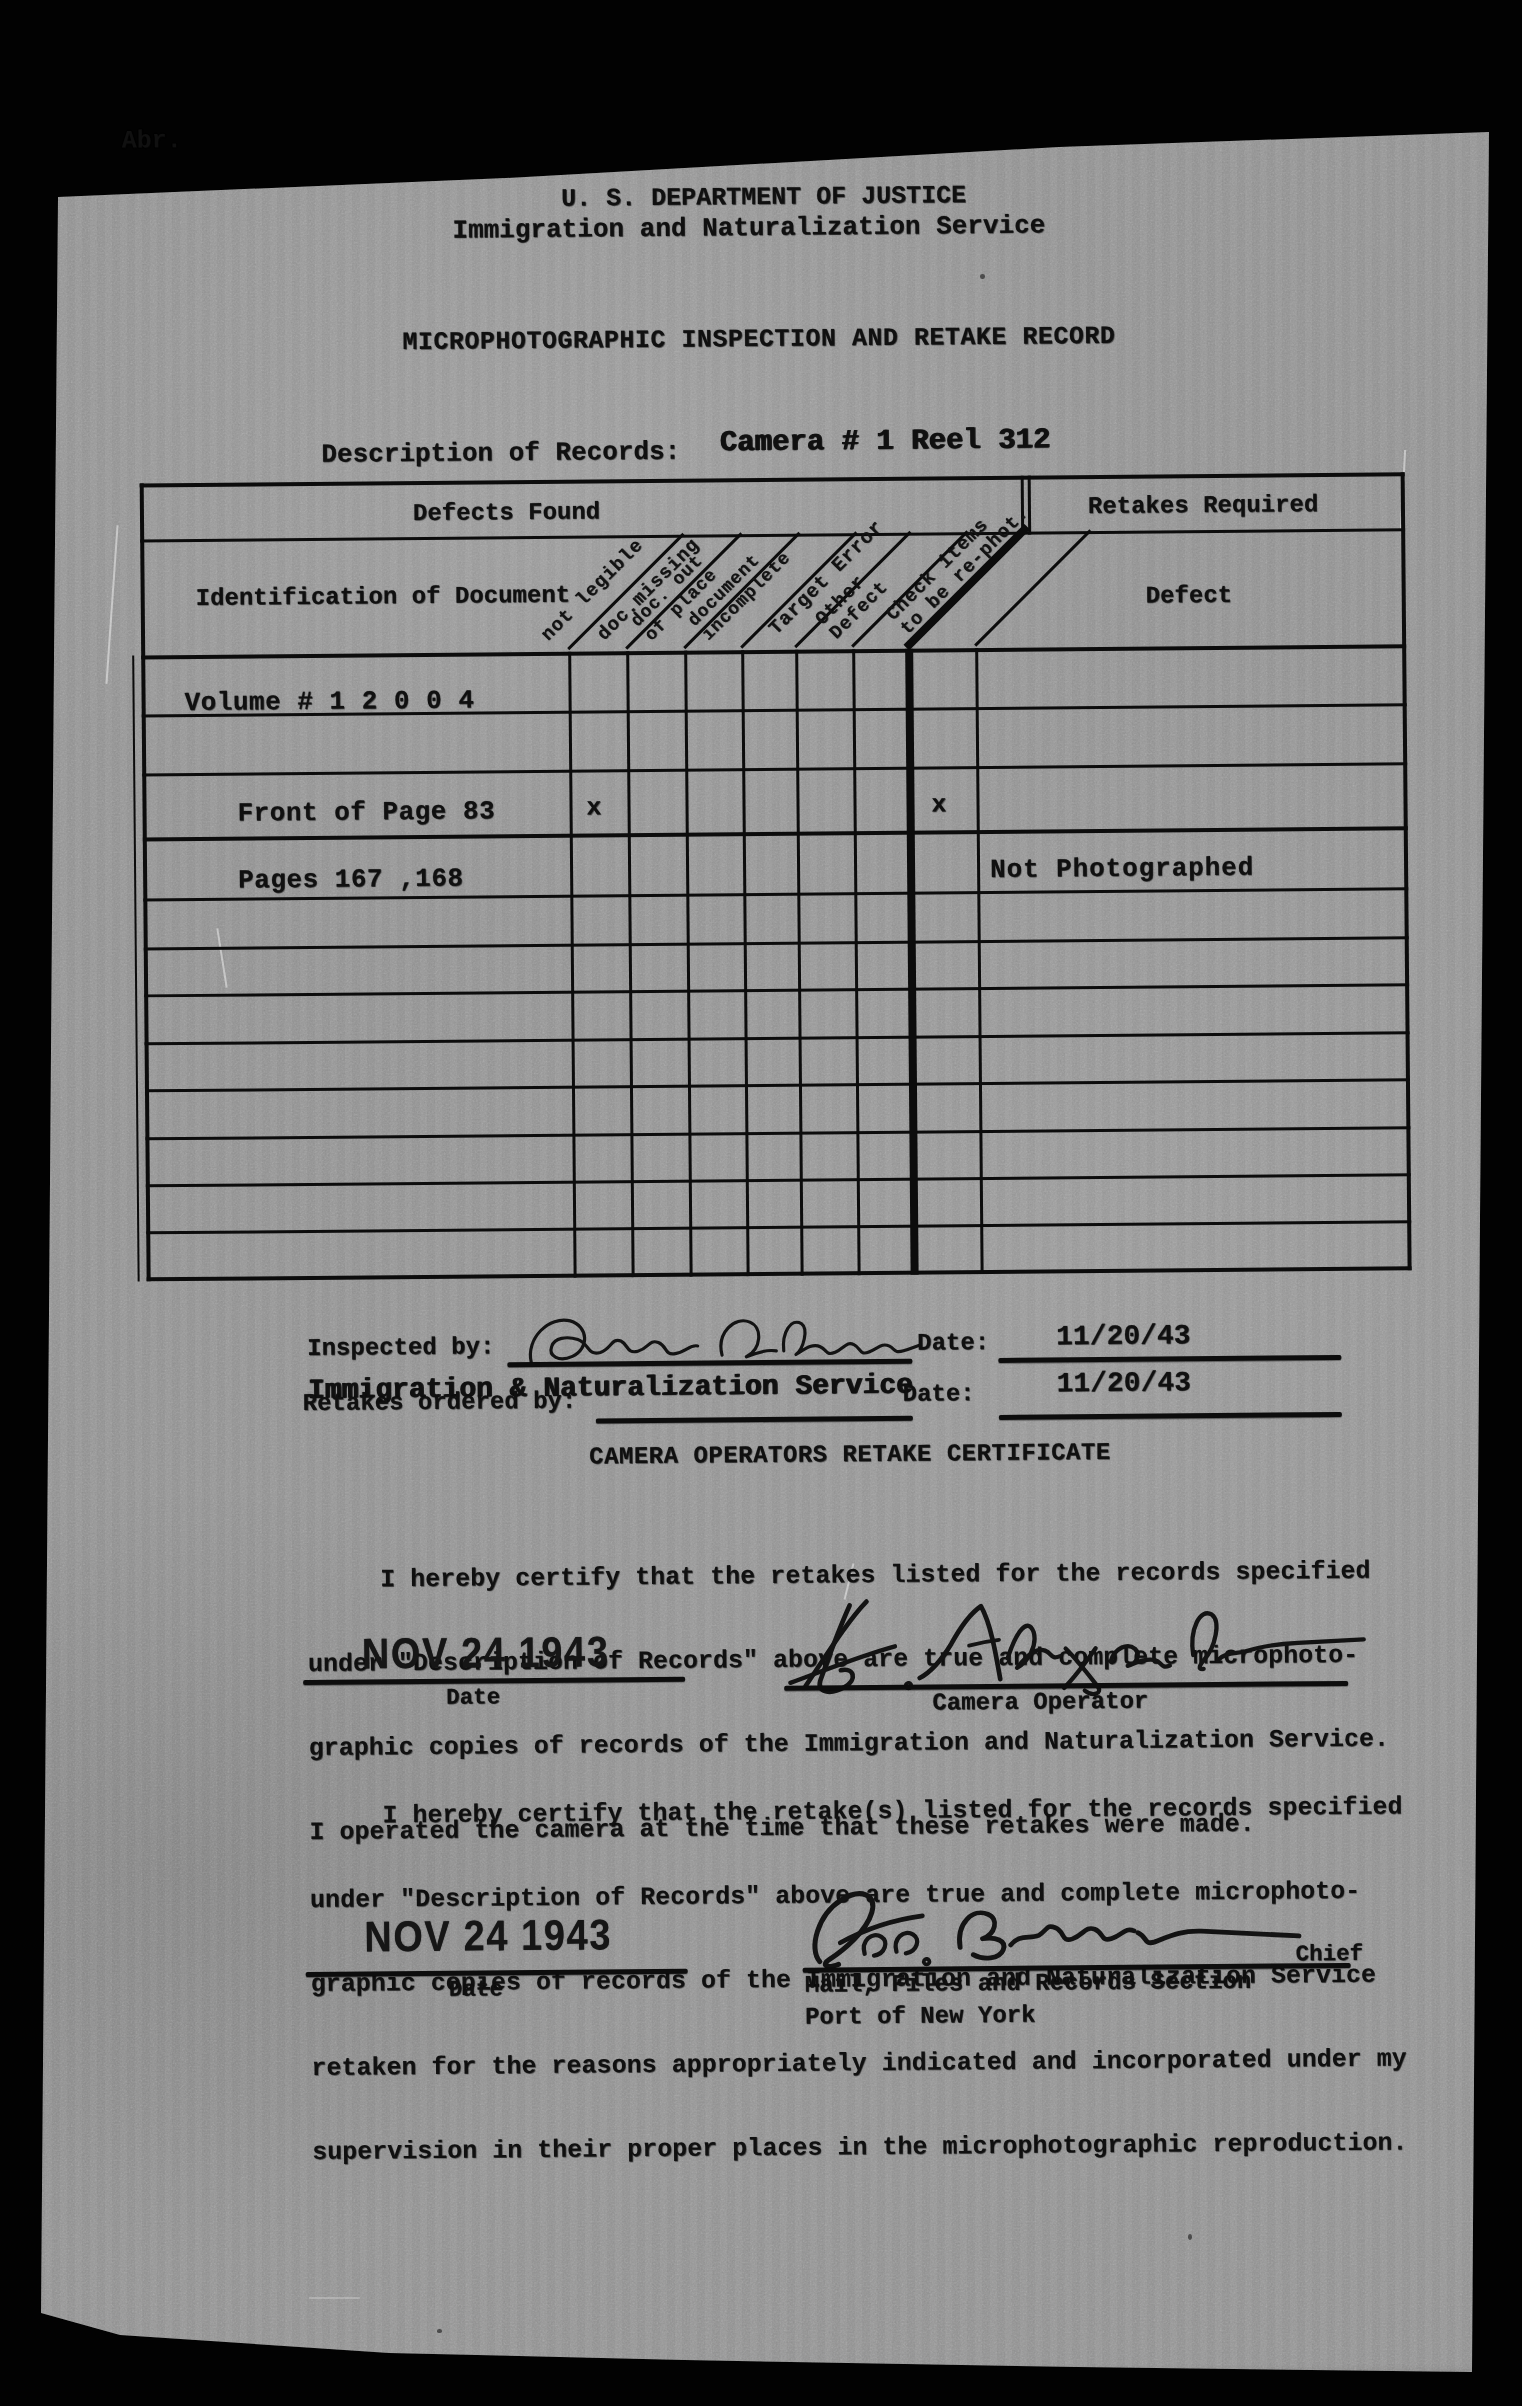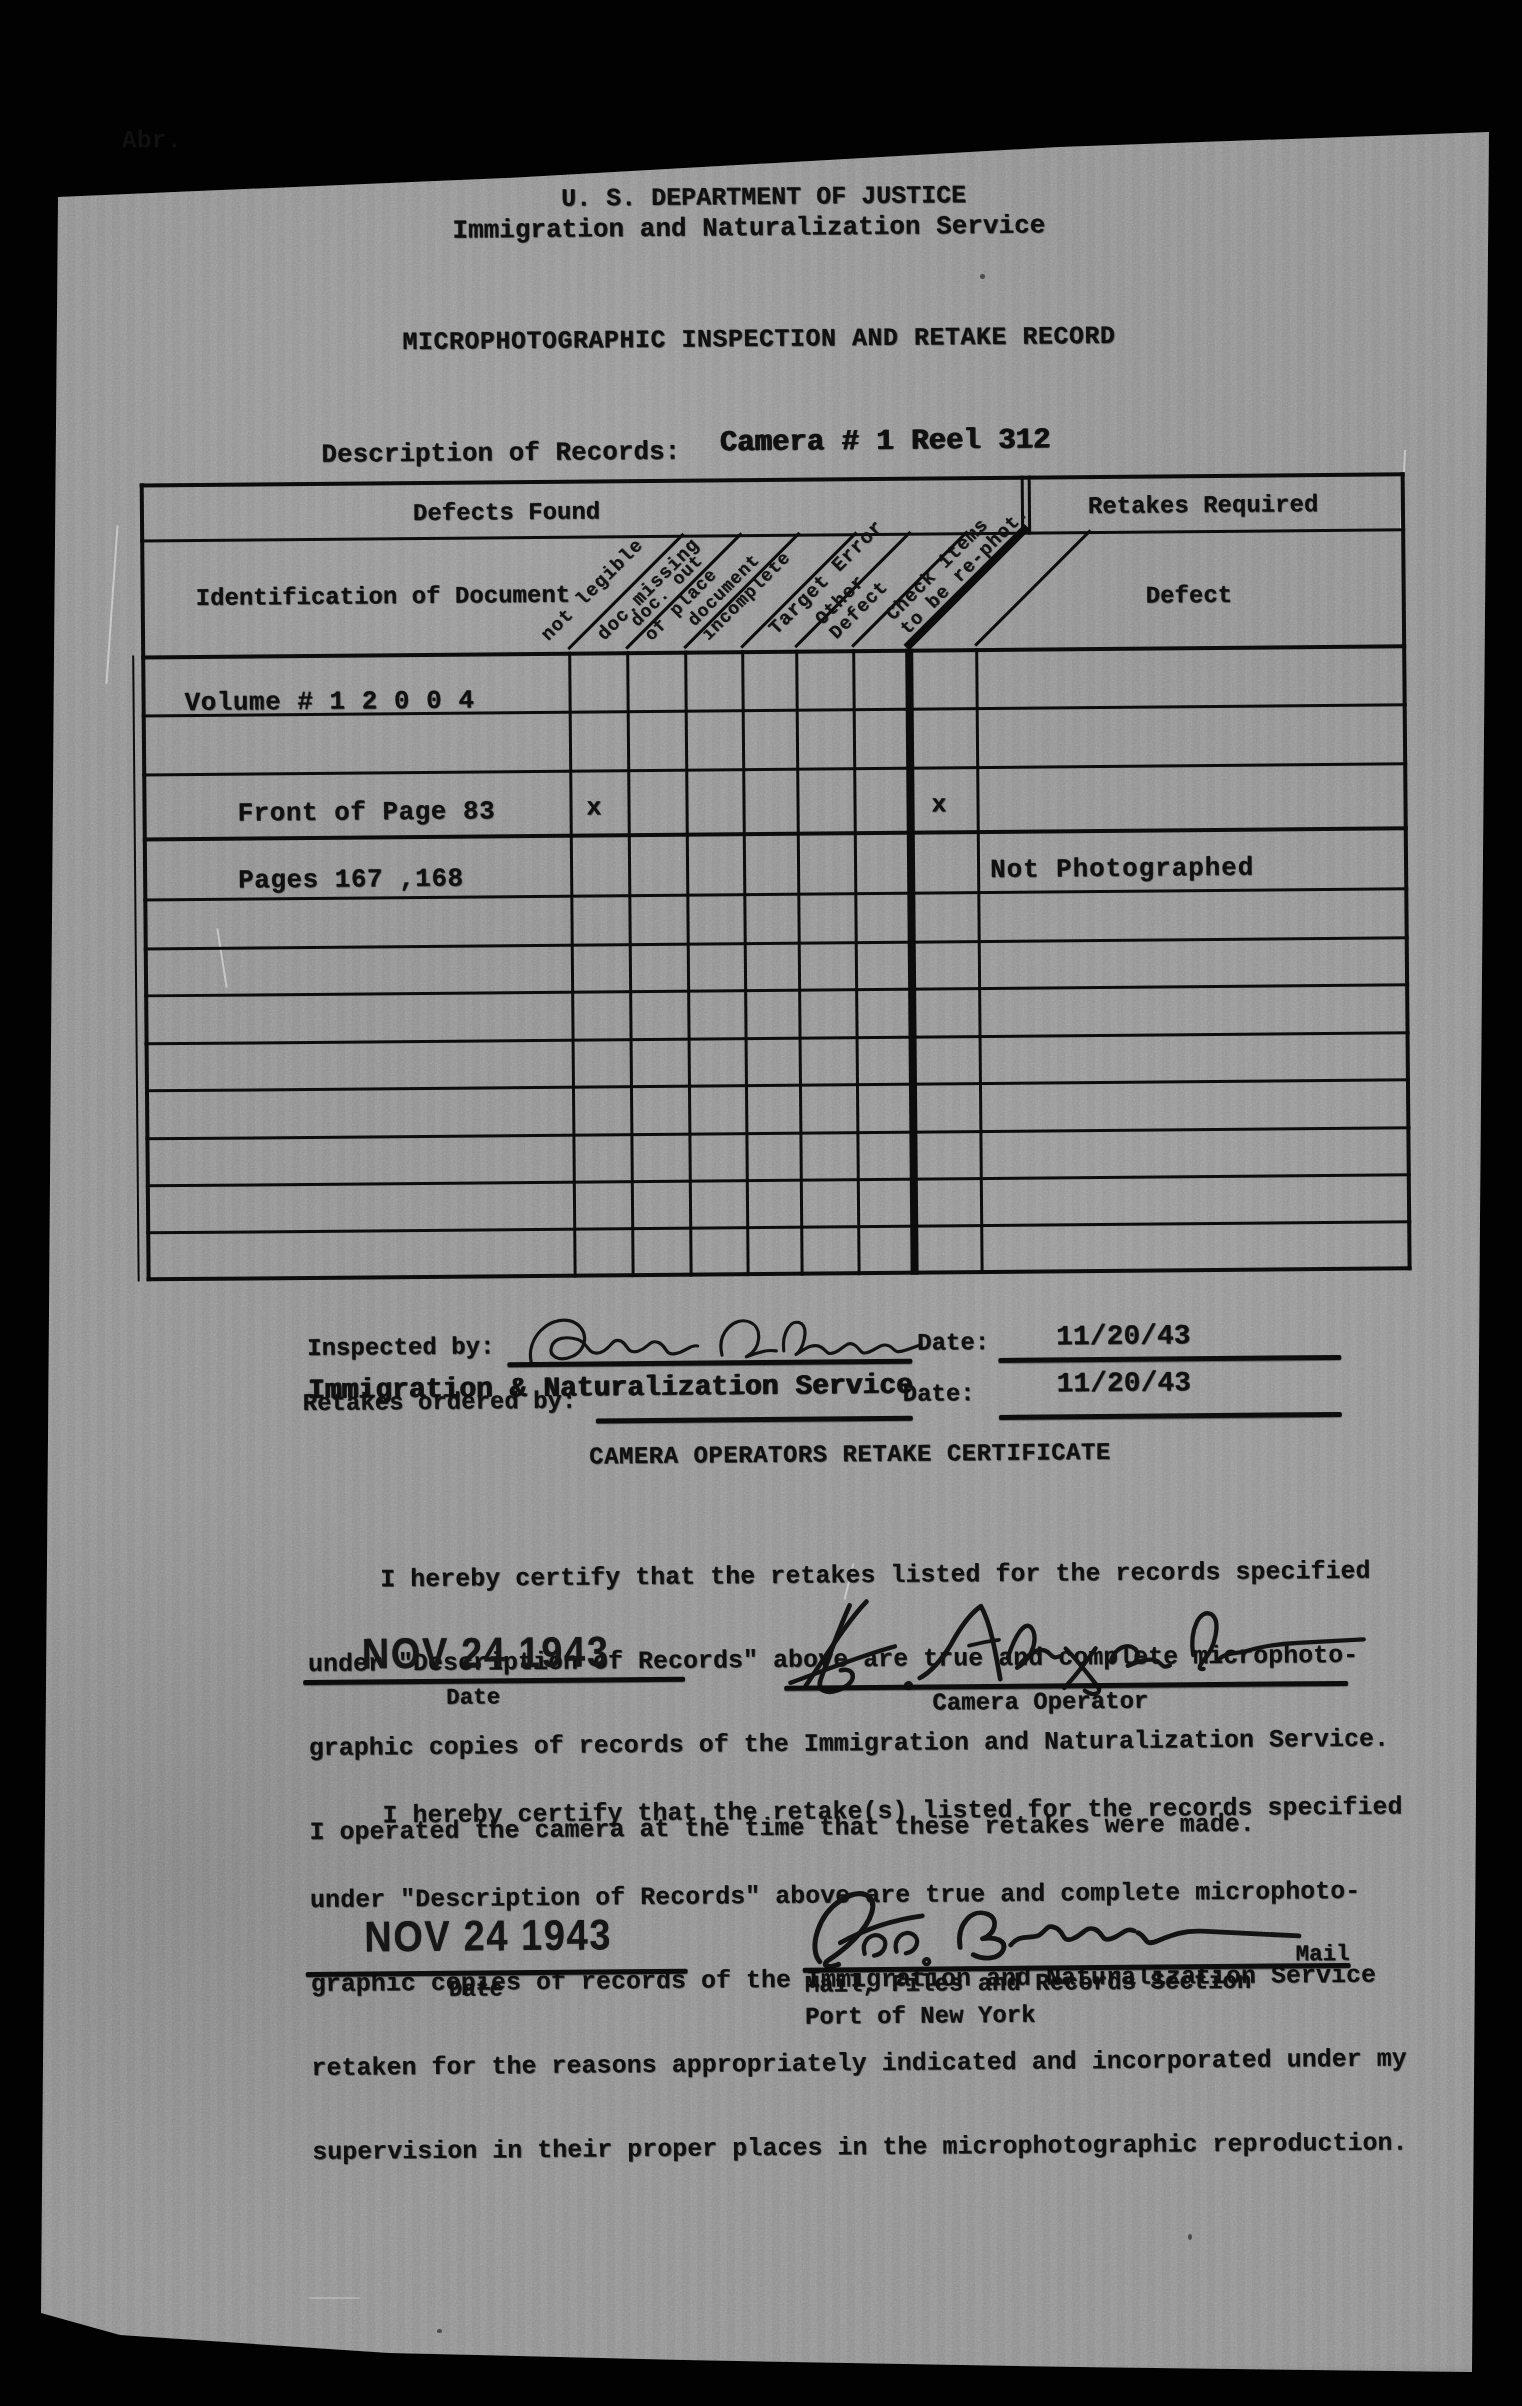--- a/index.html
+++ b/index.html
@@ -204,20 +204,20 @@
     <svg class="sig" style="left:796px;top:1876px" width="525" height="103" viewBox="0 0 560 110">
       <path d="M18,92 C6,78 16,42 42,26 C62,14 80,20 74,40 C68,60 44,80 28,90 C20,95 24,100 38,95" stroke-width="5.4"></path>
       <path d="M40,72 C66,58 96,48 128,44" stroke-width="5"></path>
       <path d="M66,84 C62,70 74,60 84,66 C92,71 88,84 76,86" stroke-width="4.6"></path>
       <path d="M100,82 C96,68 108,58 118,64 C126,69 122,82 110,84" stroke-width="4.6"></path>
       <path d="M132,90 a3,3 0 1 0 .1,0" stroke-width="4"></path>
       <path d="M168,78 C164,52 182,36 198,43 C210,48 206,64 192,69 C206,67 218,71 214,81 C210,91 192,92 182,86" stroke-width="5.2"></path>
       <path d="M222,76 C232,64 242,70 252,66 C262,60 260,54 270,58 C280,62 276,74 288,70 C300,66 302,56 312,60 C322,64 318,74 330,70 C342,66 344,58 354,62" stroke-width="5"></path>
       <path d="M358,64 C368,68 364,78 376,74 C392,68 404,62 426,63 C462,65 496,67 530,69" stroke-width="5.2"></path>
     </svg>
-    <div class="t" style="left:1289px;top:1947px;font-size:22.5px">Mail</div>
+    <div class="t" style="left:1289px;top:1947px;font-size:22.5px">Chief</div>
     <i class="bar" style="left:796px;top:1968px;width:548px"></i>
     <div class="t" style="left:798px;top:1973px;font-size:24px">Mail, Files and Records Section</div>
     <div class="t" style="left:798px;top:2005px;font-size:24px">Port of New York</div>
 
   </div>
 </div>
 
 
 </body></html>

